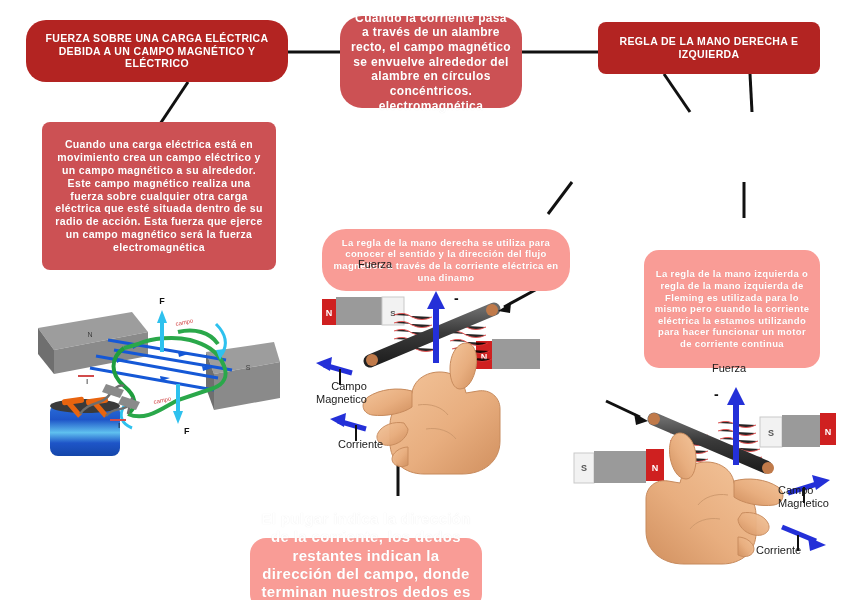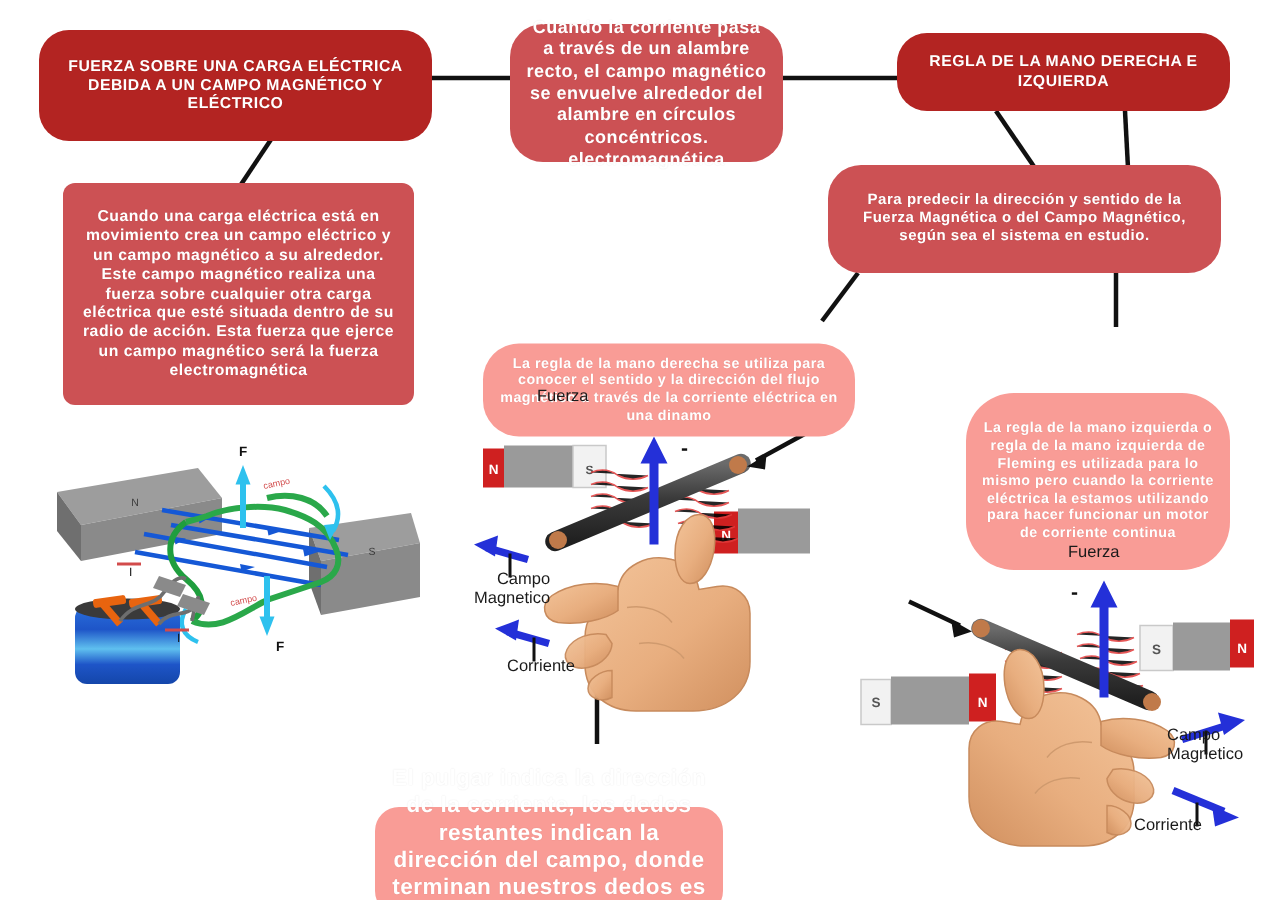--- a/index.html
+++ b/index.html
@@ -29,28 +29,28 @@
     letter-spacing:.35px;
     line-height:1.22;
     padding:6px 10px;
     border-radius:22px;
     text-shadow:0 0 1px rgba(0,0,0,.10);
   }
   .node.dark{background:#b32422;}
   .node.mid {background:#cc5154;}
   .node.light{background:#f99c96;margin-top:44px;}
 
-  .n-title1{left:26px;  top:20px;  width:262px; height:74px;  font-size:10.5px; border-radius:20px;}
+  .n-title1{left:26px;  top:20px;  width:262px; height:62px;  font-size:10.5px; border-radius:20px;}
   .n-title2{left:340px; top:16px;  width:182px; height:92px;  font-size:12px;   border-radius:22px;}
-  .n-title3{left:598px; top:22px;  width:222px; height:52px;  font-size:10.5px; border-radius:20px;}
+  .n-title3{left:598px; top:22px;  width:222px; height:52px;  font-size:10.5px; border-radius:8px;}
 
   .n-body1 {left:42px;  top:122px; width:234px; height:148px; font-size:10.5px; border-radius:8px;}
   .n-body2 {left:552px; top:110px; width:262px; height:72px;  font-size:10px;   border-radius:22px;}
   .n-body3 {left:322px; top:185px; width:248px; height:62px;  font-size:9.5px;  border-radius:24px;}
-  .n-body4 {left:644px; top:218px; width:176px; height:118px; font-size:9.5px;  border-radius:32px;}
+  .n-body4 {left:644px; top:206px; width:176px; height:118px; font-size:9.5px;  border-radius:15px;}
   .n-body5 {left:250px; top:494px; width:232px; height:72px;  font-size:15px;  border-radius:16px;}
 
   
   .figure{position:absolute;z-index:2;}
   .fig-rail {left:28px;  top:288px; width:252px; height:172px;}
   .fig-hand-l{left:308px; top:265px; width:232px; height:215px;}
   .fig-hand-r{left:566px; top:355px; width:272px; height:222px;}
 
   .figure svg{display:block;width:100%;height:100%;}
 
@@ -94,21 +94,20 @@
 
       <line x1="398" y1="456" x2="398" y2="496"></line>
     </g>
   </svg>
 
   <div class="node dark n-title1">FUERZA SOBRE UNA CARGA ELÉCTRICA DEBIDA A UN CAMPO MAGNÉTICO Y ELÉCTRICO</div>
   <div class="node mid  n-title2">Cuando la corriente pasa a través de un alambre recto, el campo magnético se envuelve alrededor del alambre en círculos concéntricos. electromagnética</div>
   <div class="node dark n-title3">REGLA DE LA MANO DERECHA E IZQUIERDA</div>
 
   <div class="node mid  n-body1">Cuando una carga eléctrica está en movimiento crea un campo eléctrico y un campo magnético a su alrededor. Este campo magnético realiza una fuerza sobre cualquier otra carga eléctrica que esté situada dentro de su radio de acción. Esta fuerza que ejerce un campo magnético será la fuerza electromagnética</div>
-  <div class="node mid  n-body2">Para predecir la dirección y sentido de la Fuerza Magnética o del Campo Magnético, según sea el sistema en estudio.</div>
   <div class="node light n-body3">La regla de la mano derecha se utiliza para conocer el sentido y la dirección del flujo magnético a través de la corriente eléctrica en una dinamo</div>
   <div class="node light n-body4">La regla de la mano izquierda o regla de la mano izquierda de Fleming es utilizada para lo mismo pero cuando la corriente eléctrica la estamos utilizando para hacer funcionar un motor de corriente continua</div>
   <div class="node light n-body5">El pulgar indica la dirección de la corriente, los dedos restantes indican la dirección del campo, donde terminan nuestros dedos es el polo norte y la palma de la mano el polo sur.</div>
 
   <div class="figure fig-rail">
     <svg viewBox="0 0 252 172">
       <defs>
         <linearGradient id="batG" x1="0" y1="0" x2="0" y2="1">
           <stop offset="0%" stop-color="#2a6fdb"></stop>
           <stop offset="30%" stop-color="#1e55c8"></stop>

